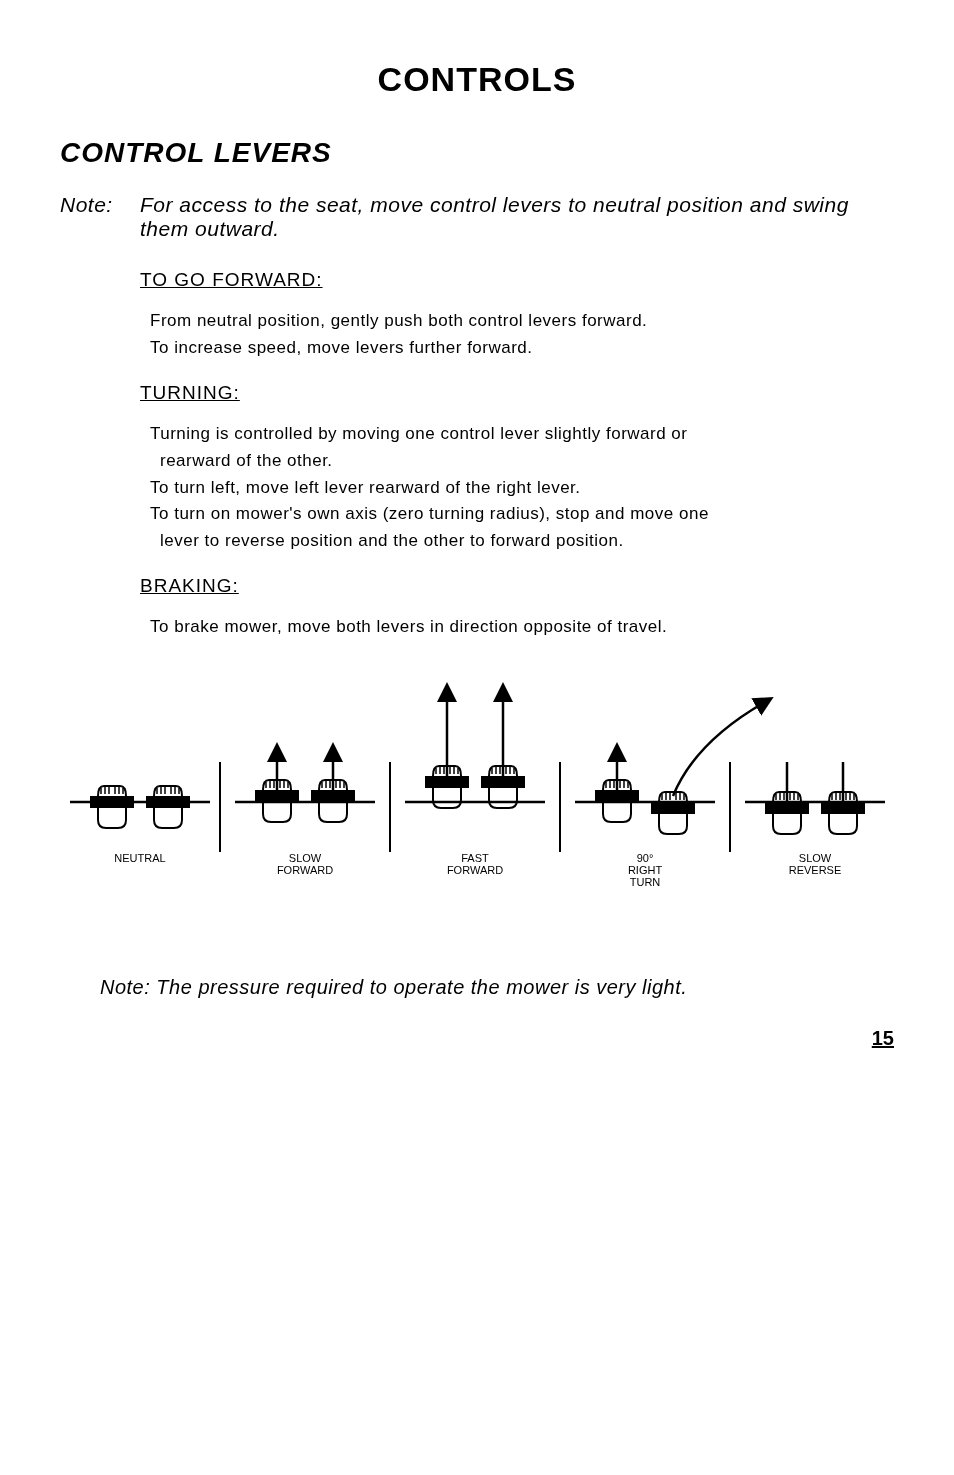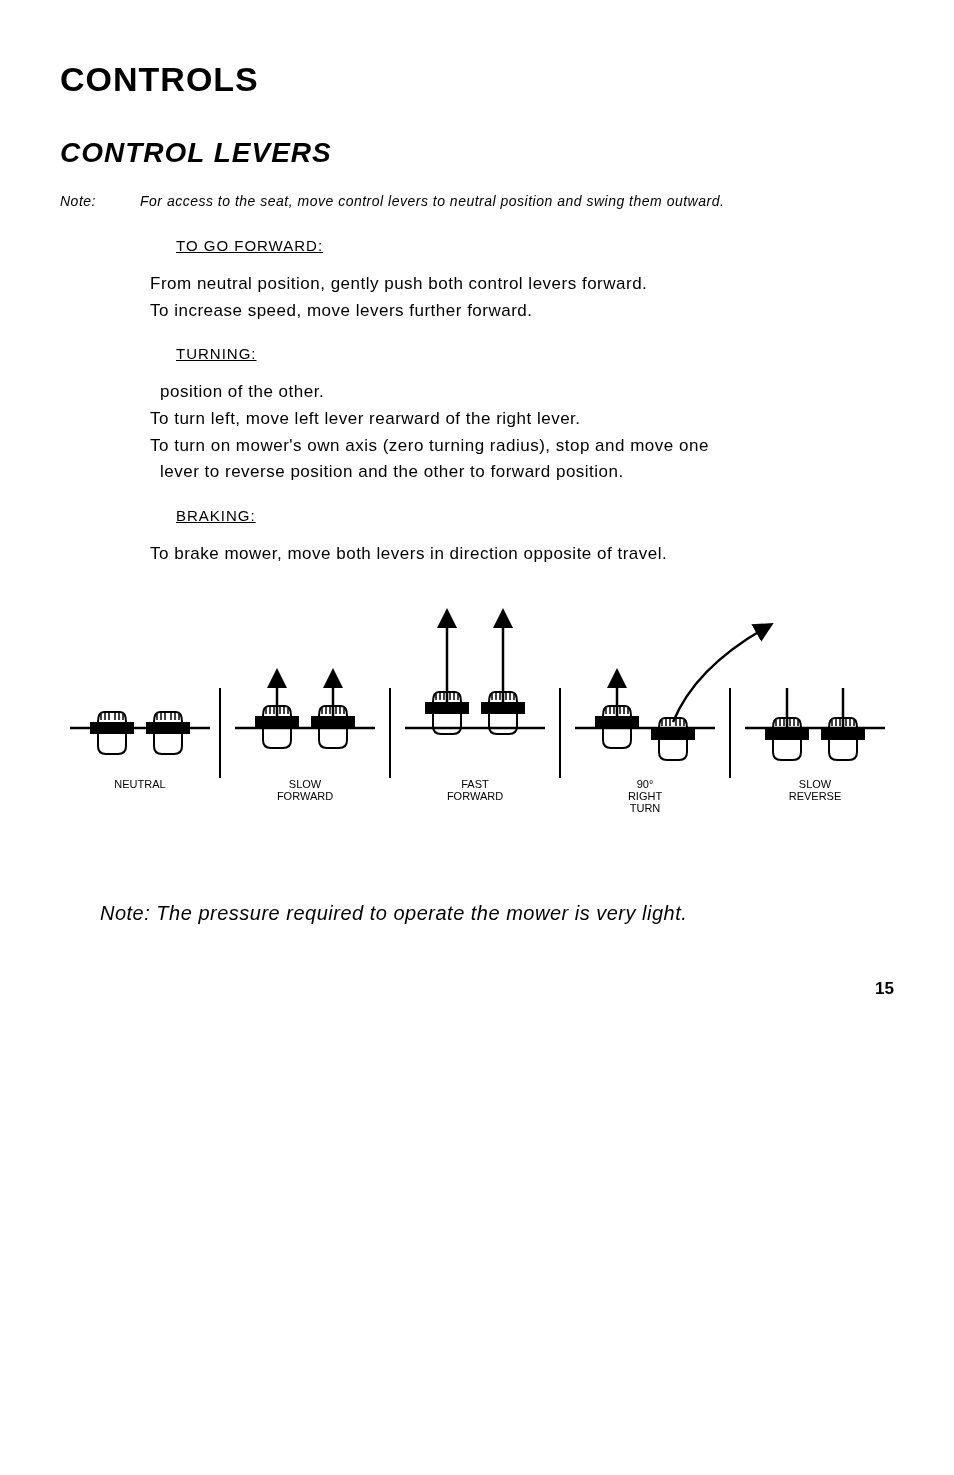--- a/index.html
+++ b/index.html
@@ -5,57 +5,56 @@
   body {
     margin: 0;
     padding: 60px 60px 40px 60px;
     font-family: Arial, Helvetica, sans-serif;
     background: #fff;
     color: #000;
     width: 954px;
     box-sizing: border-box;
   }
   .page-title {
-    text-align: left;
+    text-align: center;
     font-size: 34px;
     font-weight: bold;
     letter-spacing: 1px;
     margin-bottom: 38px;
   }
   .section-title {
     font-size: 28px;
     font-weight: bold;
     font-style: italic;
     letter-spacing: 1px;
     margin-bottom: 24px;
   }
   .note-block {
     display: flex;
     font-style: italic;
-    font-size: 14px;
+    font-size: 21px;
     margin-bottom: 28px;
     letter-spacing: 0.5px;
   }
   .note-label {
     width: 80px;
     flex-shrink: 0;
   }
   .note-text {
     flex: 1;
   }
   .subsection {
     margin-left: 80px;
   }
   .sub-heading {
-    font-size: 15px;
+    font-size: 19px;
     text-decoration: underline;
     letter-spacing: 1px;
     margin-bottom: 18px;
     margin-top: 8px;
-    margin-left: 36px;
   }
   .body-text {
     font-size: 17px;
     letter-spacing: 0.5px;
     margin-bottom: 22px;
     line-height: 1.45;
     padding-left: 10px;
   }
   .body-text div {
     margin-bottom: 2px;
@@ -70,22 +69,23 @@
   .closing-note {
     font-style: italic;
     font-size: 20px;
     letter-spacing: 0.5px;
     margin-top: 30px;
     margin-left: 40px;
   }
   .page-num {
     text-align: right;
     font-weight: bold;
-    font-size: 17px;
-    margin-top: 54px;
+    font-size: 20px;
+    margin-top: 28px;
+    text-decoration: underline;
   }
 </style>
 </head>
 <body>
 
 
 
 <div class="page-title">CONTROLS</div>
 
 <div class="section-title">CONTROL LEVERS</div>
@@ -102,21 +102,22 @@
     <div>To increase speed, move levers further forward.</div>
   </div>
 </div>
 
 <div class="subsection">
 </div>
 
 <div class="subsection">
   <div class="sub-heading">TURNING:</div>
   <div class="body-text">
-    <div class="indent">position of the other.</div>
+    <div>Turning is controlled by moving one control lever slightly forward or</div>
+    <div class="indent">rearward of the other.</div>
     <div>To turn left, move left lever rearward of the right lever.</div>
     <div>To turn on mower's own axis (zero turning radius), stop and move one</div>
     <div class="indent">lever to reverse position and the other to forward position.</div>
   </div>
 </div>
 
 <div class="subsection">
   <div class="sub-heading">BRAKING:</div>
   <div class="body-text">
     <div>To brake mower, move both levers in direction opposite of travel.</div>

